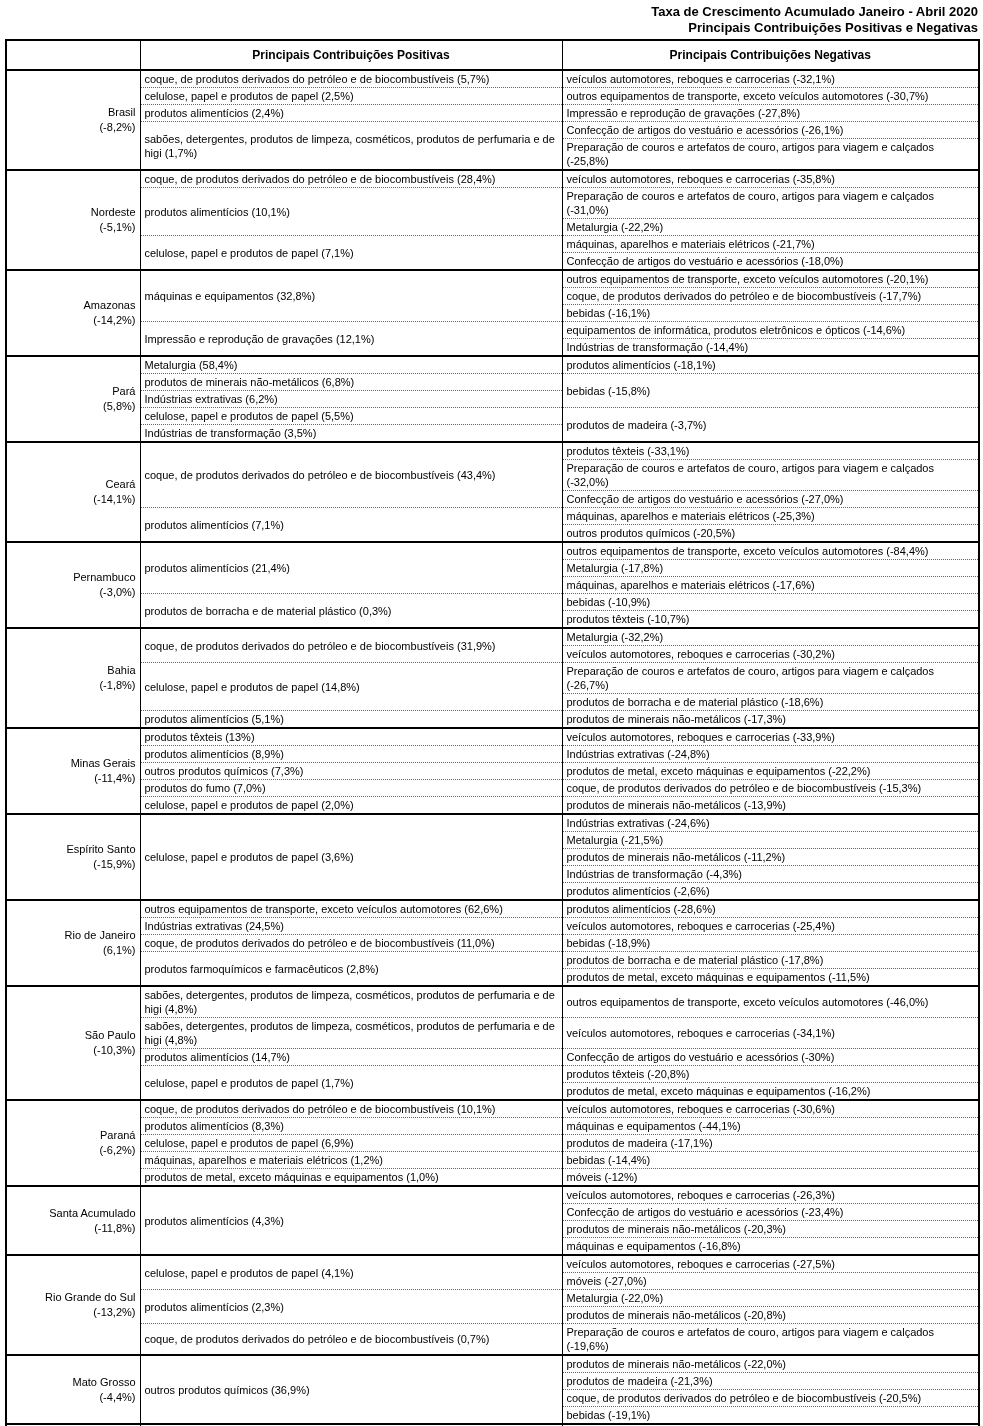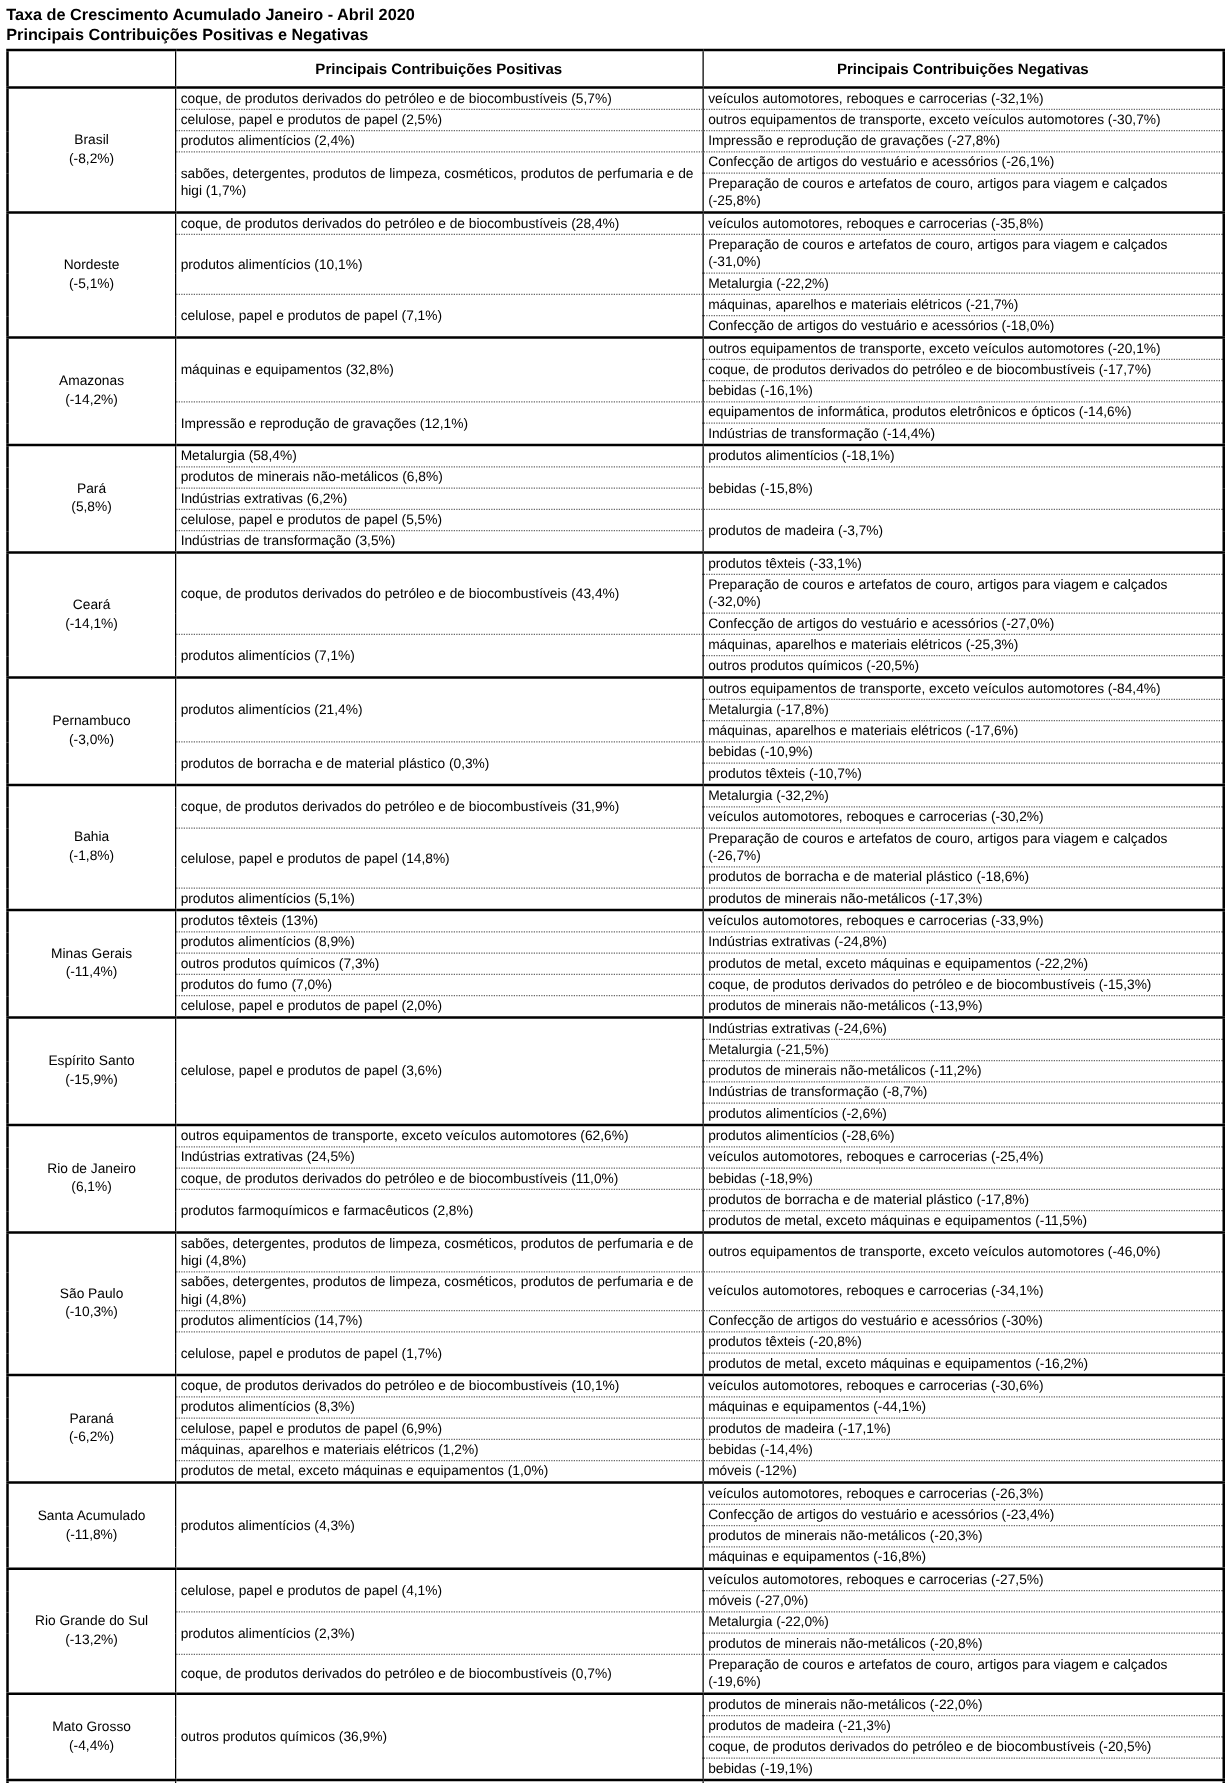--- a/index.html
+++ b/index.html
@@ -1,18 +1,18 @@
 <!DOCTYPE html>
 <html><head>
 <meta charset="utf-8">
 <style>
   html, body { margin: 0; padding: 0; background: #fff; color: #000;
     font-family: "Liberation Sans", sans-serif; }
   .page { width: 983px; box-sizing: border-box; padding: 4px 5px 0 5px; }
-  .title-block { text-align: left; }
+  .title-block { text-align: right; }
   .chart-title, .chart-subtitle {
     font-size: 13px; font-weight: bold; line-height: 16px; }
   table.contrib {
     border-collapse: collapse; table-layout: fixed;
     width: 973px; border: 2px solid #000; margin-top: 3px;
   }
   col.c-state { width: 134px; }
   col.c-pos   { width: 422px; }
   col.c-neg   { width: 417px; }
   td {
@@ -21,21 +21,21 @@
     border-left: 1px solid #000; border-right: 1px solid #000;
     border-top: 1px dotted #666;
   }
   tr { height: 17px; }
   tr.header-row { height: 30px; padding-left: 24px; }
   tr.header-row td {
     font-size: 12px; font-weight: bold; text-align: center;
     border-top: 2px solid #000; border-bottom: 2px solid #000;
   }
   tr.block-start td { border-top: 2px solid #000; }
-  td.state-cell { text-align: center; }
+  td.state-cell { text-align: right; }
   .state-name, .state-rate { line-height: 15px; }
   td.item-cell { text-align: left; }
 </style>
 </head>
 <body>
 
 <div class="page">
   <div class="title-block">
     <div class="chart-title">Taxa de Crescimento Acumulado Janeiro - Abril 2020</div>
     <div class="chart-subtitle">Principais Contribuições Positivas e Negativas</div>
@@ -237,21 +237,21 @@
           <td rowspan="5" class="item-cell">celulose, papel e produtos de papel (3,6%)</td>
           <td rowspan="1" class="item-cell">Indústrias extrativas (-24,6%)</td>
         </tr>
         <tr>
           <td rowspan="1" class="item-cell">Metalurgia (-21,5%)</td>
         </tr>
         <tr>
           <td rowspan="1" class="item-cell">produtos de minerais não-metálicos (-11,2%)</td>
         </tr>
         <tr>
-          <td rowspan="1" class="item-cell">Indústrias de transformação (-8,7%)</td>
+          <td rowspan="1" class="item-cell">Indústrias de transformação (-4,3%)</td>
         </tr>
         <tr>
           <td rowspan="1" class="item-cell">produtos alimentícios (-2,6%)</td>
         </tr>
         <tr class="block-start">
           <td rowspan="5" class="state-cell">
             <div class="state-name">Rio de Janeiro</div>
             <div class="state-rate">(6,1%)</div>
           </td>
           <td rowspan="1" class="item-cell">outros equipamentos de transporte, exceto veículos automotores (62,6%)</td>

